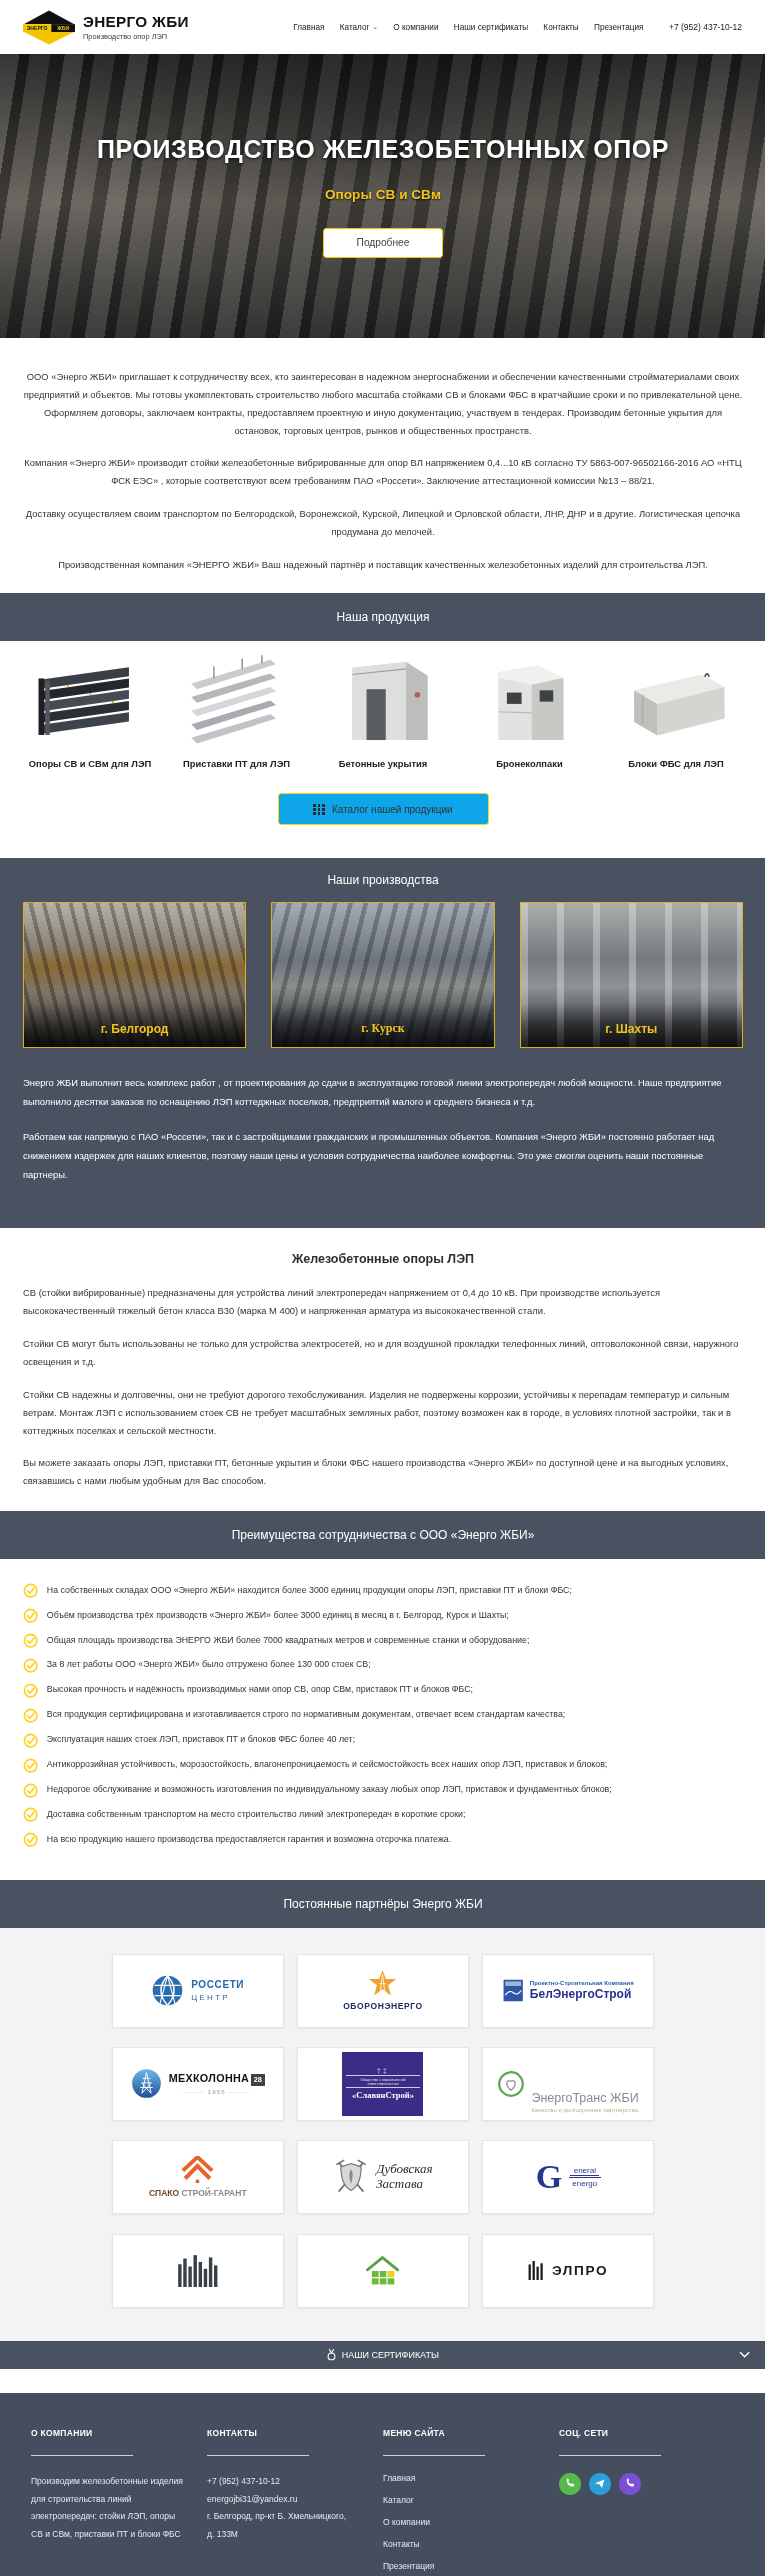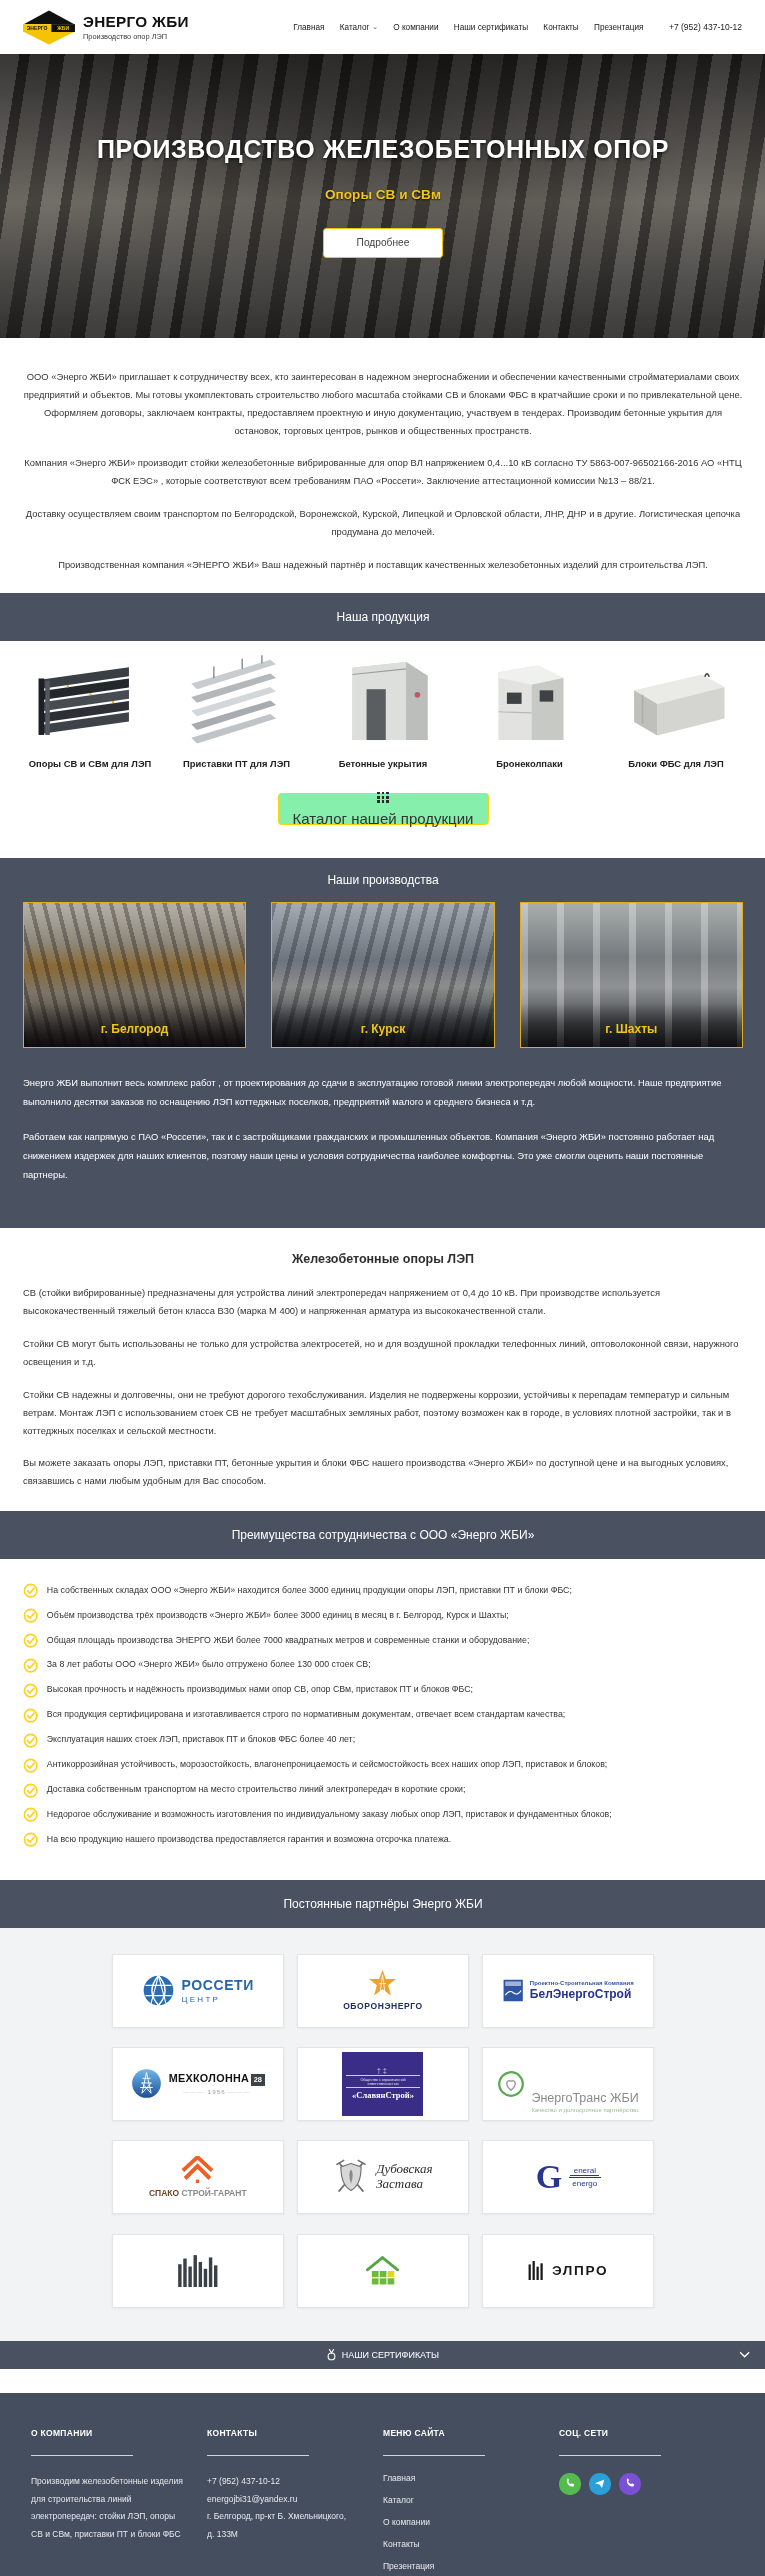--- a/index.html
+++ b/index.html
@@ -36,33 +36,33 @@
   
   .bar { height:48px; background:#4a5262; color:#fff; display:flex; align-items:center; justify-content:center; font-size:12px; }
 
   
   .products { padding:10px 23px 33px; }
   .prod-row { display:flex; justify-content:space-between; gap:12.5px; }
   .prod-card { width:135px; display:flex; flex-direction:column; align-items:center; cursor:pointer; }
   .prod-img { height:98px; display:flex; align-items:center; justify-content:center; }
   .prod-label { margin-top:8px; font-size:9.4px; font-weight:bold; color:#222; text-align:center; line-height:1.4; }
   .catalog-btn { margin:23px auto 0; width:211px; height:32px; display:flex; align-items:center; justify-content:center; gap:7.4px;
-    background:#86efac; border:1.1px solid #ffd500; border-radius:3.4px; font-size:15px; color:#333; cursor:pointer; font-family:inherit;flex-direction:column; }
+    background:#0ea5e9; border:1.1px solid #ffd500; border-radius:3.4px; font-size:10px; color:#333; cursor:pointer; font-family:inherit; }
 
   
   .facilities { background:#4a5262; padding:14.8px 23px 28px; }
   .fac-title { text-align:center; color:#fff; font-size:12px; margin-bottom:14.8px; }
   .fac-photos { display:flex; justify-content:flex-start; gap:25px; }
   .fac-photo { width:226px; height:146px; border:1.1px solid #e0ae1c; position:relative; overflow:hidden; cursor:pointer; }
   .ph-belgorod { background:
       repeating-linear-gradient(76deg, rgba(0,0,0,.28) 0 4px, rgba(255,255,255,0) 4px 13px),
       linear-gradient(180deg,#b5b1a8 0%, #8d8679 28%, #8a6a35 44%, #7e7568 62%, #55504a 82%, #2e2c29 100%); }
   .ph-kursk { background:
       repeating-linear-gradient(104deg, rgba(0,0,0,.25) 0 4.5px, rgba(255,255,255,0) 4.5px 14.8px),
-      linear-gradient(180deg,#a4abb5 0%, #6d747e 40%, #8c8e8c 58%, #4a4e53 82%, #303336 100%); }
+      linear-gradient(180deg,#a4abb5 0%, #6d747e 40%, #8c8e8c 58%, #4a4e53 82%, #303336 100%); font-family: Liberation Serif, serif; }
   .ph-shakhty { background:
       repeating-linear-gradient(90deg, rgba(255,255,255,.30) 0 6.8px, rgba(0,0,0,0) 6.8px 36px),
       linear-gradient(180deg,#a9aeac 0%, #757a7e 38%, #8f9294 58%, #46494c 84%, #323537 100%); }
   .fac-cap { position:absolute; left:0; right:0; bottom:0; height:44px; display:flex; align-items:flex-end; justify-content:center;
     padding-bottom:11.3px; background:linear-gradient(180deg, rgba(0,0,0,0), rgba(0,0,0,.72)); color:#f2c41c; font-size:12px; font-weight:bold; }
   .fac-text { padding:25px 0 0; }
   .fac-text p { color:#fff; font-size:9.4px; line-height:19px; margin-bottom:16px; }
 
   
   .poles { padding:24px 23px 5.7px; }
@@ -74,21 +74,21 @@
   .adv-item { display:flex; align-items:flex-start; gap:8.5px; margin-bottom:9px; }
   .adv-item svg { flex:0 0 auto; margin-top:0.6px; }
   .adv-text { font-size:8.8px; line-height:15.3px; color:#333; }
 
   
   .partners { background:#f2f3f5; padding:26px 0 33px; }
   .pgrid { width:542px; margin:0 auto; display:grid; grid-template-columns:repeat(3,1fr); gap:19.3px 13.6px; }
   .pcard { background:#fff; border:0.6px solid #e4e4e4; box-shadow:0 0.6px 2.3px rgba(0,0,0,.07); height:74px;
     display:flex; align-items:center; justify-content:center; gap:6.8px; padding:5.7px; cursor:pointer; overflow:hidden; }
   .pcol { display:flex; flex-direction:column; align-items:center; }
-  .ros-name { font-size:14px; font-weight:bold; color:#2766a8; letter-spacing:0.6px; }
+  .ros-name { font-size:10px; font-weight:bold; color:#2766a8; letter-spacing:0.6px; }
   .ros-sub { font-size:8px; color:#2766a8; letter-spacing:2.3px; margin-top:2.3px; align-self:flex-start; }
   .obr-name { font-size:8.5px; font-weight:bold; color:#1d2f63; margin-top:4.5px; letter-spacing:0.6px; }
   .bes-small { font-size:6px; color:#2f56a5; font-weight:bold; }
   .bes-name { font-size:12px; font-weight:bold; color:#27338f; margin-top:1.1px; }
   .meh-name { font-size:10.8px; font-weight:bold; color:#111; letter-spacing:0.3px; }
   .meh-badge { display:inline-block; background:#3d4349; color:#fff; font-size:7.4px; font-weight:bold; padding:1.1px 2.8px; margin-left:1.7px; }
   .meh-year { font-size:6.2px; color:#9a9a9a; margin-top:2.8px; letter-spacing:1.1px; }
   .meh-year::before, .meh-year::after { content:"——— "; color:#c9c9c9; }
   .meh-year::after { content:" ———"; }
   .sla-box { width:81px; height:64px; background:#3a2d87; display:flex; flex-direction:column; align-items:center; justify-content:center; padding:3.4px; }
@@ -368,28 +368,28 @@
         <circle cx="13.5" cy="13.5" r="11" fill="none" stroke="#ffd21e" stroke-width="3"></circle>
         <path d="M8 13.5 l4 4.5 l7.5-9" stroke="#ffd21e" stroke-width="3" fill="none" stroke-linecap="round" stroke-linejoin="round"></path>
       </svg>
     <div class="adv-text">Антикоррозийная устойчивость, морозостойкость, влагонепроницаемость и сейсмостойкость всех наших опор ЛЭП, приставок и блоков;</div>
   </div>
   <div class="adv-item">
     <svg width="15.3" height="15.3" viewBox="0 0 27 27">
         <circle cx="13.5" cy="13.5" r="11" fill="none" stroke="#ffd21e" stroke-width="3"></circle>
         <path d="M8 13.5 l4 4.5 l7.5-9" stroke="#ffd21e" stroke-width="3" fill="none" stroke-linecap="round" stroke-linejoin="round"></path>
       </svg>
+    <div class="adv-text">Недорогое обслуживание и возможность изготовления по индивидуальному заказу любых опор ЛЭП, приставок и фундаментных блоков;</div>
+  </div>
+  <div class="adv-item">
+    <svg width="15.3" height="15.3" viewBox="0 0 27 27">
+        <circle cx="13.5" cy="13.5" r="11" fill="none" stroke="#ffd21e" stroke-width="3"></circle>
+        <path d="M8 13.5 l4 4.5 l7.5-9" stroke="#ffd21e" stroke-width="3" fill="none" stroke-linecap="round" stroke-linejoin="round"></path>
+      </svg>
     <div class="adv-text">Доставка собственным транспортом на место строительство линий электропередач в короткие сроки;</div>
-  </div>
-  <div class="adv-item">
-    <svg width="15.3" height="15.3" viewBox="0 0 27 27">
-        <circle cx="13.5" cy="13.5" r="11" fill="none" stroke="#ffd21e" stroke-width="3"></circle>
-        <path d="M8 13.5 l4 4.5 l7.5-9" stroke="#ffd21e" stroke-width="3" fill="none" stroke-linecap="round" stroke-linejoin="round"></path>
-      </svg>
-    <div class="adv-text">Недорогое обслуживание и возможность изготовления по индивидуальному заказу любых опор ЛЭП, приставок и фундаментных блоков;</div>
   </div>
   <div class="adv-item">
     <svg width="15.3" height="15.3" viewBox="0 0 27 27">
         <circle cx="13.5" cy="13.5" r="11" fill="none" stroke="#ffd21e" stroke-width="3"></circle>
         <path d="M8 13.5 l4 4.5 l7.5-9" stroke="#ffd21e" stroke-width="3" fill="none" stroke-linecap="round" stroke-linejoin="round"></path>
       </svg>
     <div class="adv-text">На всю продукцию нашего производства предоставляется гарантия и возможна отсрочка платежа.</div>
   </div>
 </div>
 

